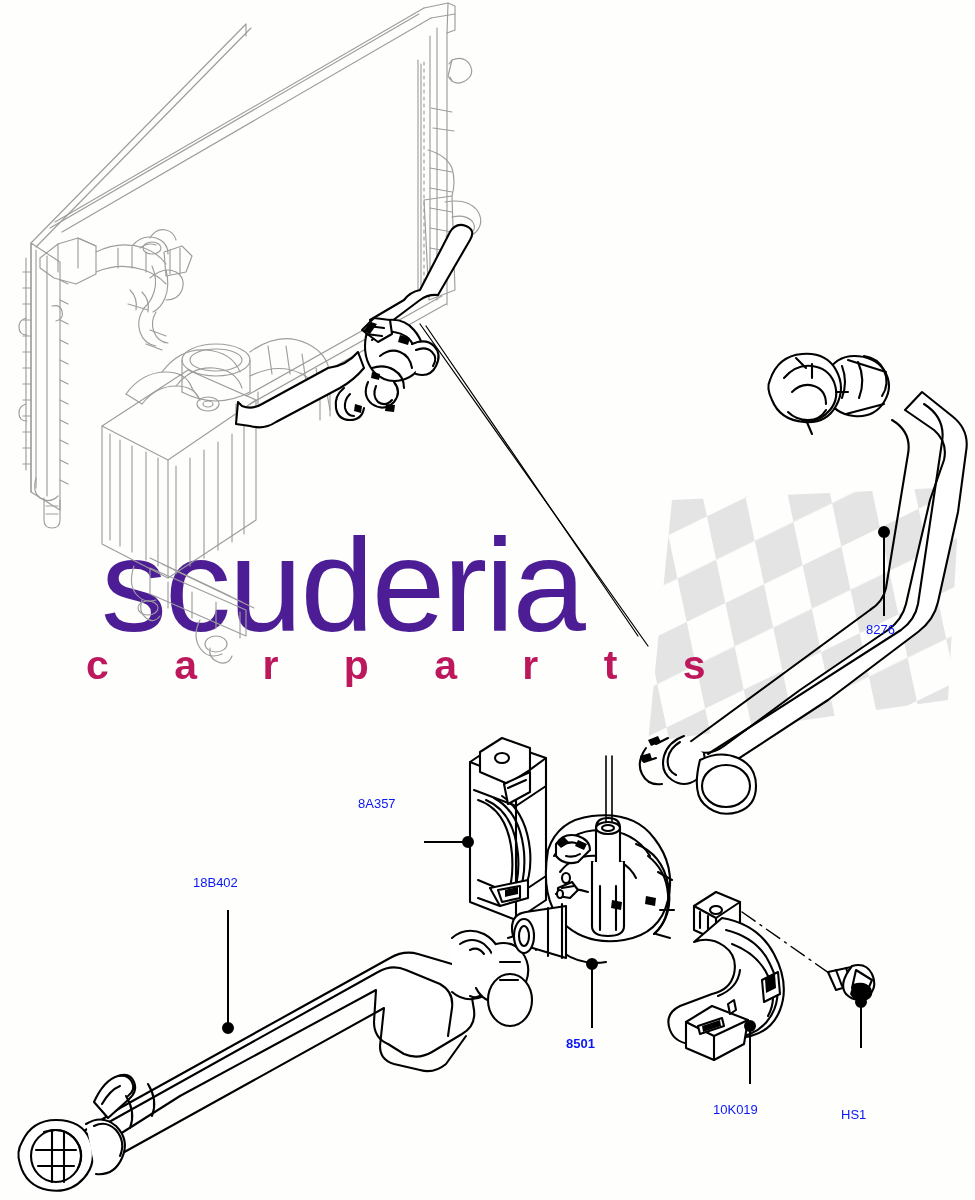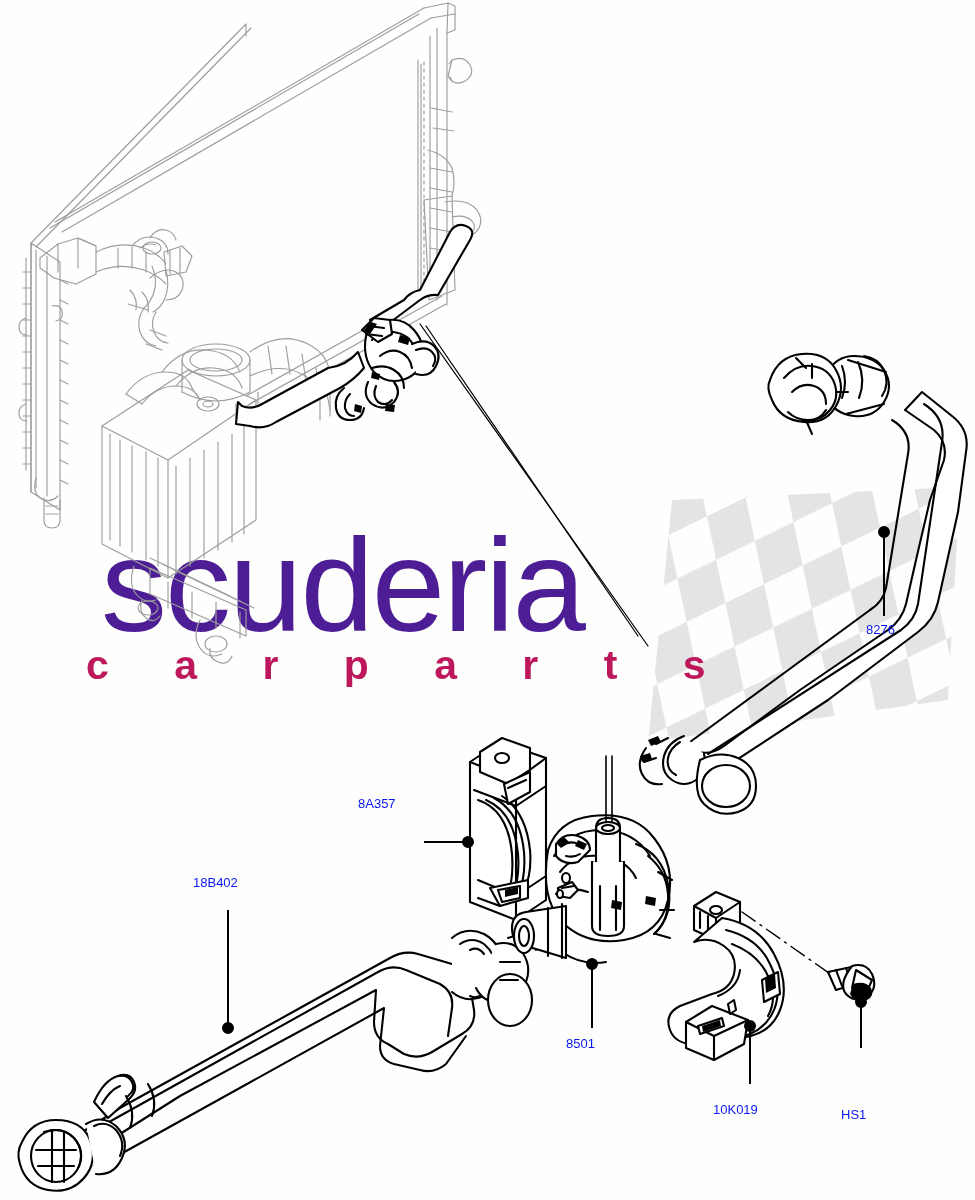--- a/index.html
+++ b/index.html
@@ -473,17 +473,17 @@
       <circle cx="861" cy="1002" r="5"></circle>
 
       <path d="M750,1084 L750,1028" fill="none"></path>
       <circle cx="750" cy="1026" r="5"></circle>
     </g>
   </svg>
 
   <div class="plabel" style="left:866px; top:623px;">8276</div>
   <div class="plabel" style="left:358px; top:797px;">8A357</div>
   <div class="plabel" style="left:193px; top:876px;">18B402</div>
-  <div class="plabel" style="left:566px; top:1037px;">8501</div>
+  <div class="plabel" style="left:566px; top:1037px;font-weight:bold;">8501</div>
   <div class="plabel" style="left:841px; top:1060px;margin-top:48px;">HS1</div>
   <div class="plabel" style="left:713px; top:1095px;margin-top:8px;">10K019</div>
 
 </div>
 
 </body></html>

